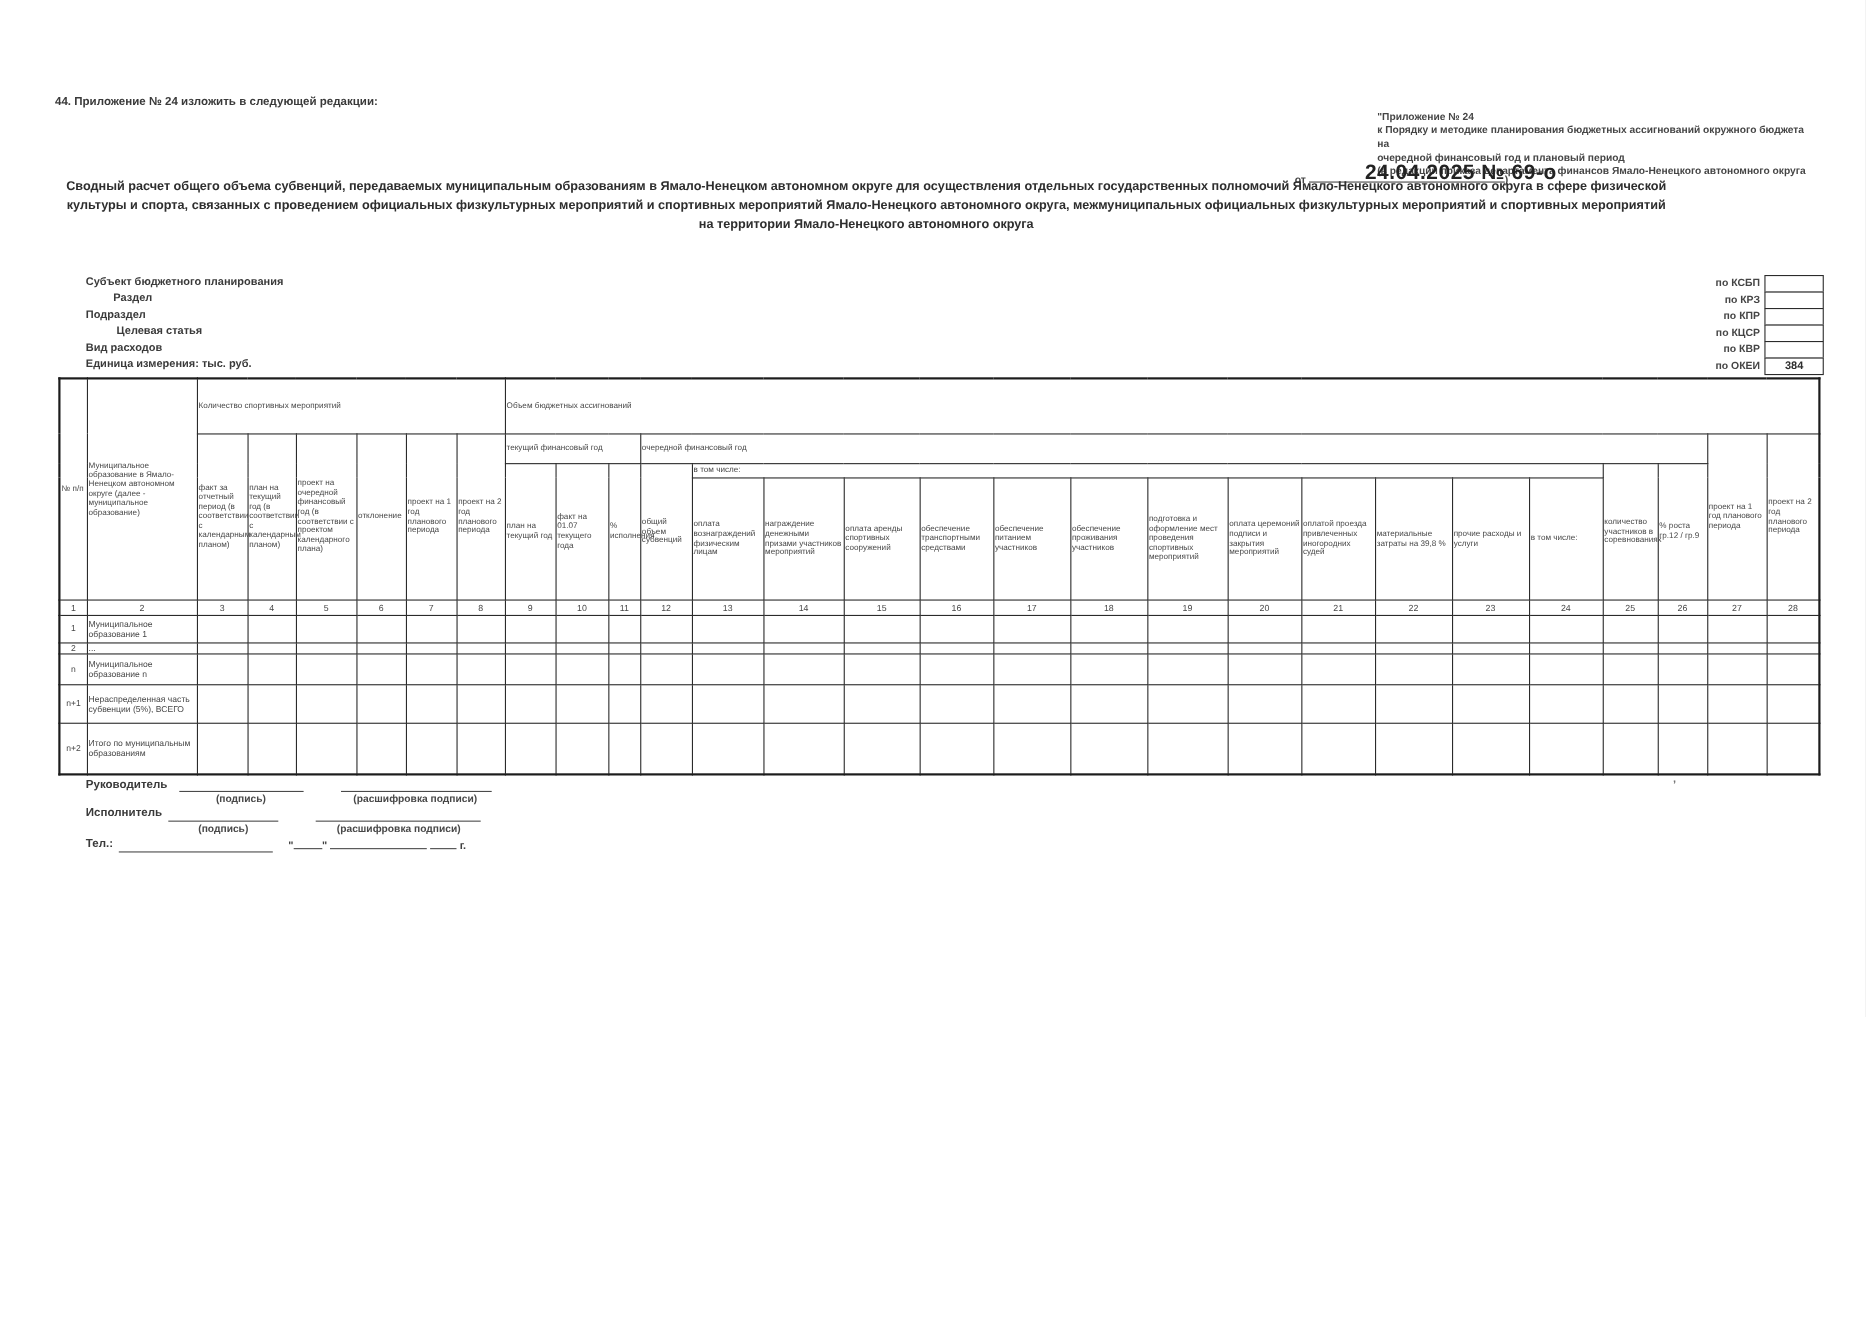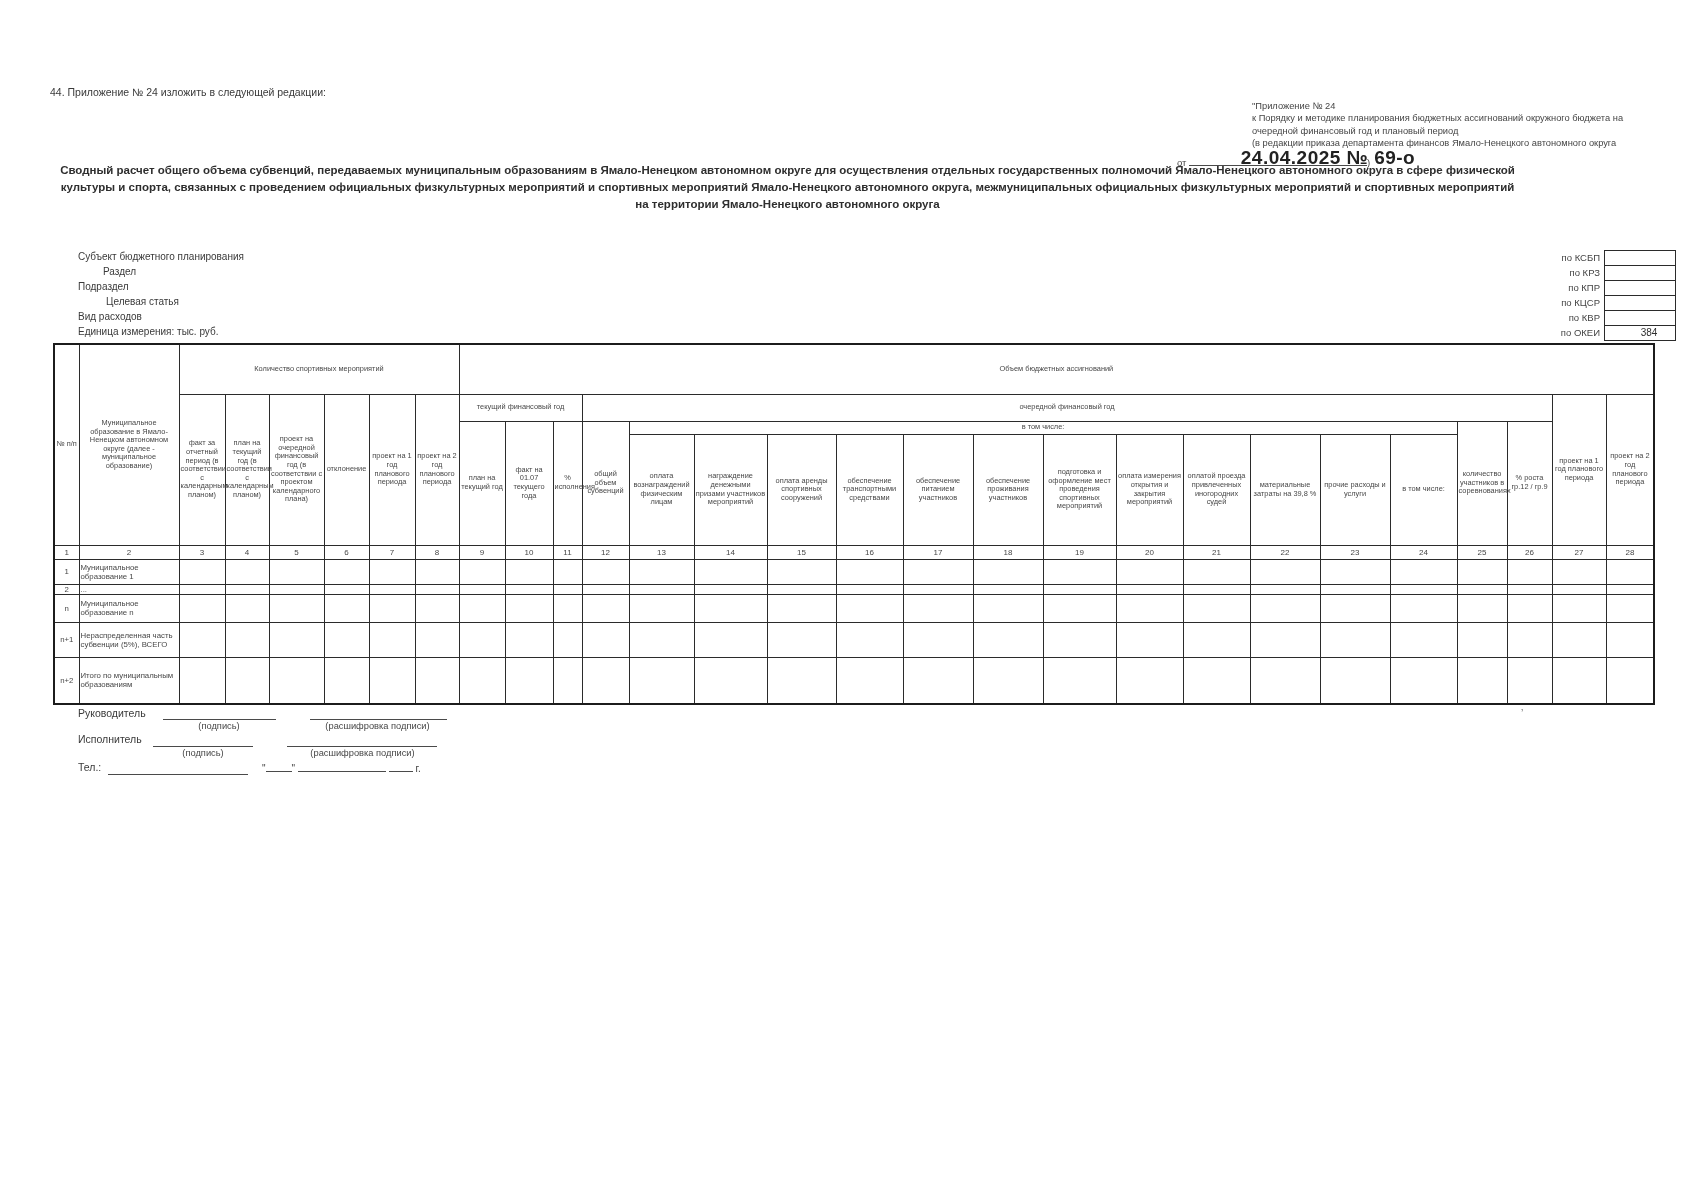--- a/index.html
+++ b/index.html
@@ -1,40 +1,40 @@
 <!DOCTYPE html>
 <html><head>
 <meta charset="utf-8">
 <style>
   html,body{margin:0;padding:0;background:#e8e8e8;}
   .page{position:relative;width:1696px;height:1200px;background:#ffffff;
         font-family:"Liberation Sans", sans-serif;color:#3d3d3d;overflow:hidden;}
-  .abs{position:absolute;}
+  .abs{position:absolute;font-weight:bold;}
   
   .top-note{left:50px;top:86px;font-size:10.5px;color:#3a3a3a;}
   
   .appendix{left:1252px;top:100px;width:400px;font-size:9.3px;line-height:12.3px;color:#454545;}
   .ot-line{left:1177px;top:156px;font-size:9.5px;color:#454545;}
   .ot-rule{display:inline-block;width:178px;border-bottom:1px solid #4a4a4a;height:9px;}
   .stamp{left:1208px;top:147px;width:240px;font-size:19px;font-weight:bold;color:#222;
          letter-spacing:0.5px;text-align:center;white-space:nowrap;}
   
   .doc-title{left:55px;top:162px;width:1465px;text-align:center;font-weight:bold;
              font-size:11.5px;line-height:17px;color:#2e2e2e;}
   
   .f-label{left:78px;font-size:10px;color:#3a3a3a;white-space:nowrap;}
   .c-label{width:120px;text-align:right;font-size:9.5px;color:#454545;left:1480px;}
   .c-box{left:1604px;width:52px;height:14px;border:1px solid #2b2b2b;background:#fff;
-         font-size:10px;text-align:center;line-height:14px;color:#2e2e2e;padding-left:18px;}
+         font-size:10px;text-align:center;line-height:14px;color:#2e2e2e;}
   
   table.main{position:absolute;left:53px;top:343px;width:1601px;border-collapse:collapse;
              table-layout:fixed;border:2px solid #1c1c1c;}
   table.main th, table.main td{border:1px solid #2b2b2b;padding:0 1px;vertical-align:middle;
              font-weight:normal;color:#474747;}
-  table.main th{font-size:7.4px;line-height:8.6px;text-align:center;}
+  table.main th{font-size:7.4px;line-height:8.6px;text-align:left;}
   tr.ra{height:50px;} tr.rb{height:27px;} tr.rc{height:13px;} tr.rd{height:111px;}
   tr.re{height:14px;}
   td.numc{font-size:8px;text-align:center;color:#4a4a4a;}
   tbody td{font-size:7.8px;line-height:9px;vertical-align:top;}
   td.rnum{text-align:center;}
   td.rname{text-align:left;padding:1px 2px;}
   tr.r1{height:25px;} tr.r2{height:9px;} tr.rn{height:28px;} tr.rn1{height:35px;} tr.rn2{height:47px;}
   
   .sig-label{font-size:10.5px;color:#3a3a3a;}
   .uline{border-bottom:1px solid #4a4a4a;height:1px;}
@@ -145,21 +145,21 @@
         <th rowspan="2">% роста гр.12 / гр.9</th>
       </tr>
       <tr class="rd">
         <th>оплата вознаграждений физическим лицам</th>
         <th>награждение денежными призами участников мероприятий</th>
         <th>оплата аренды спортивных сооружений</th>
         <th>обеспечение транспортными средствами</th>
         <th>обеспечение питанием участников</th>
         <th>обеспечение проживания участников</th>
         <th>подготовка и оформление мест проведения спортивных мероприятий</th>
-        <th>оплата измерения открытия и закрытия мероприятий</th>
+        <th>оплата церемоний подписи и закрытия мероприятий</th>
         <th>оплатой проезда привлеченных иногородних судей</th>
         <th>материальные затраты на 39,8 %</th>
         <th>прочие расходы и услуги</th>
         <th>в том числе:</th>
       </tr>
       <tr class="re">
           <td class="numc">1</td>
           <td class="numc">2</td>
           <td class="numc">3</td>
           <td class="numc">4</td>

